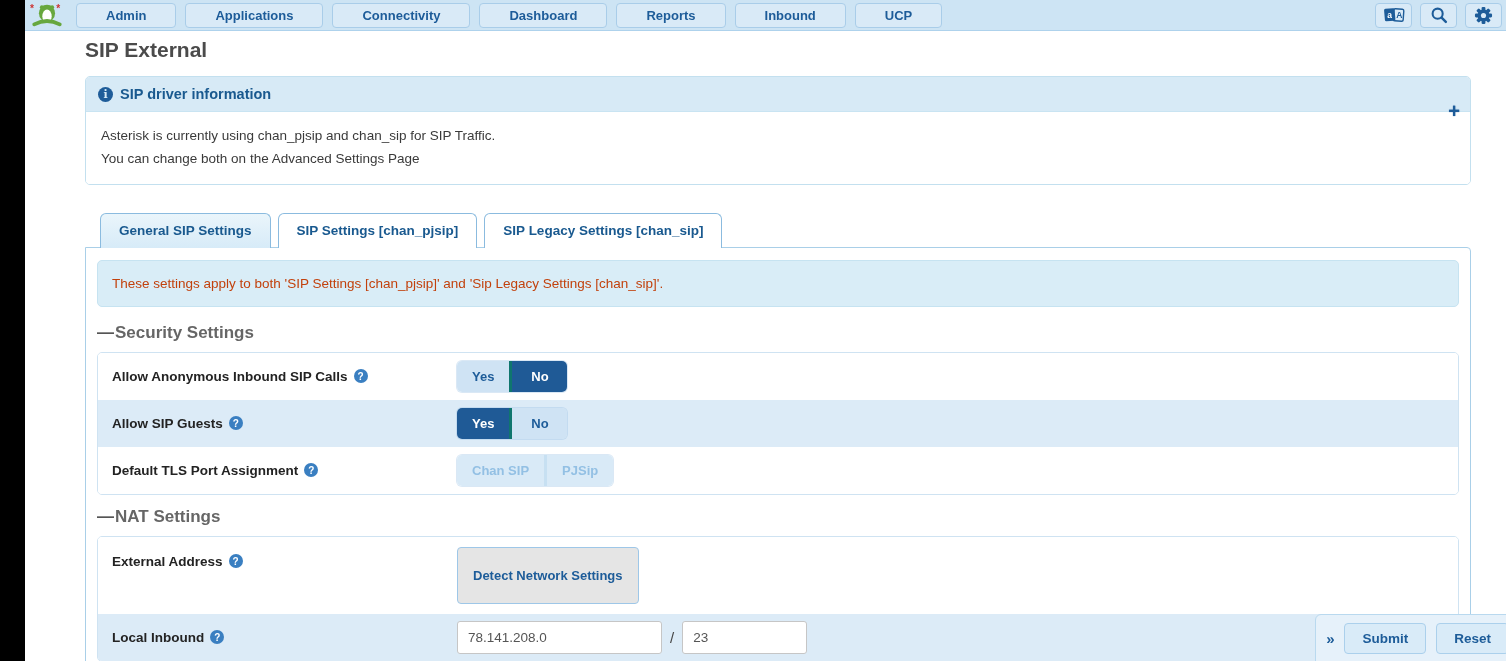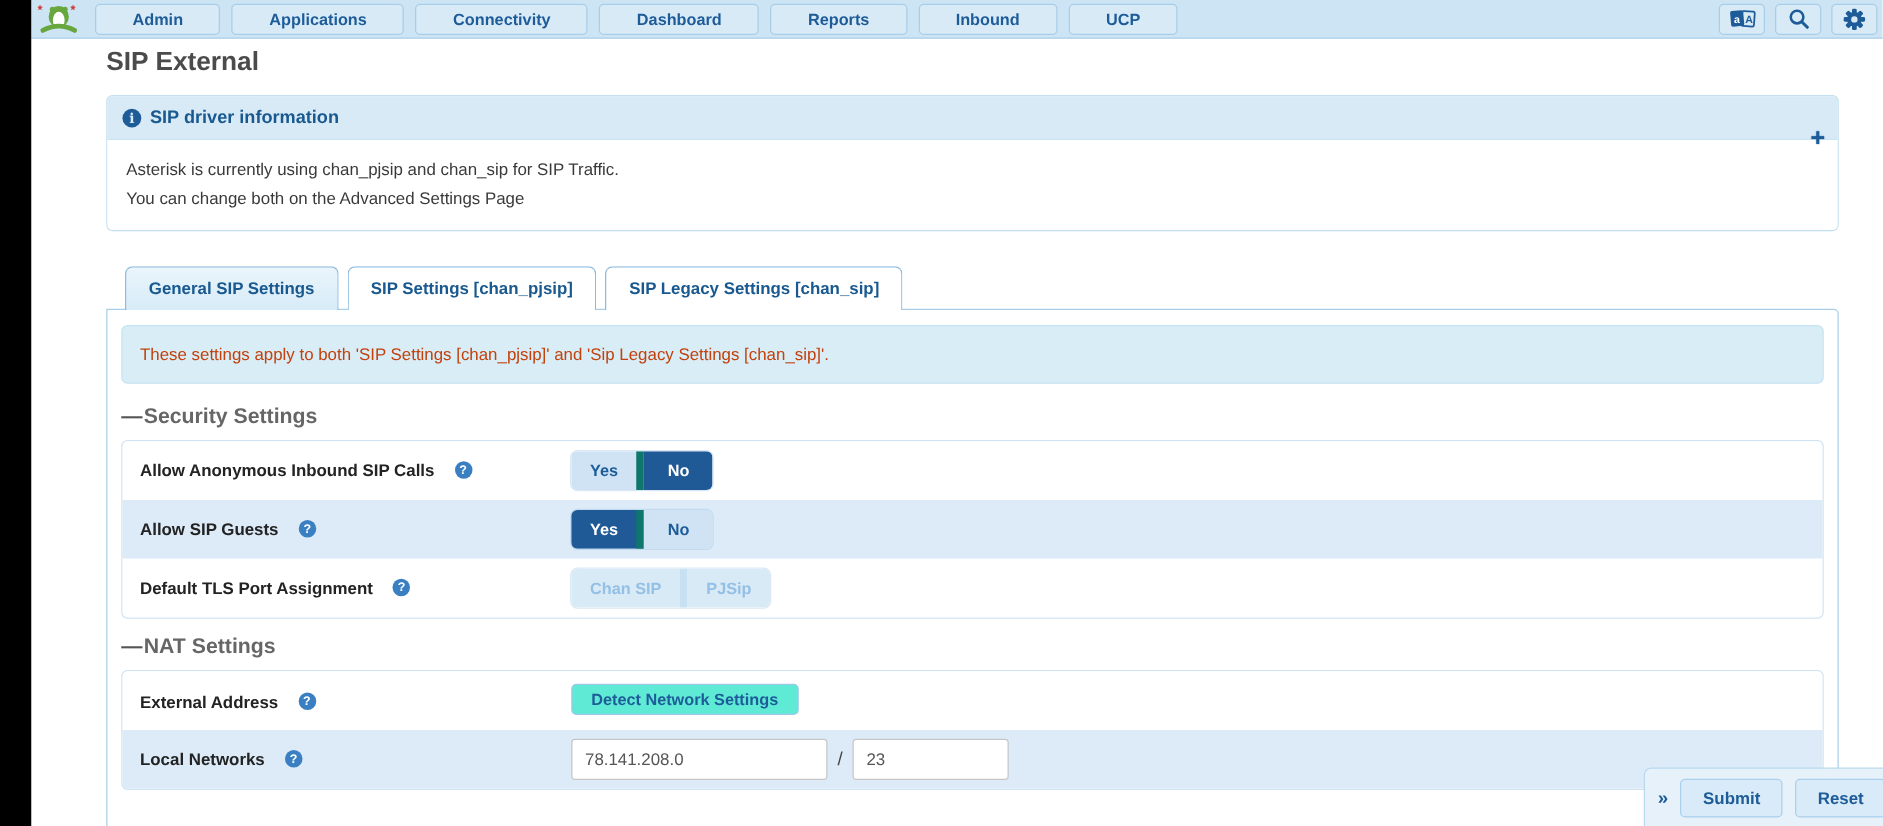--- a/index.html
+++ b/index.html
@@ -55,44 +55,44 @@
 
   .section-title { color:#666; font-weight:bold; font-size:17px; margin:12px 0 9px;
     display:flex; align-items:center; }
   .collapse-dash { font-weight:bold; color:#555; margin-right:1px; cursor:pointer; }
 
   .rows-panel { border:1px solid #cfe3f2; border-radius:5px; overflow:hidden; margin-bottom:12px; }
   .frow { display:flex; align-items:center; padding:7px 14px; min-height:47px; background:#fff; }
   .frow.alt { background:#dcebf7; }
   .frow.top-align { align-items:flex-start; padding-top:10px; padding-bottom:10px; }
   .frow-label { width:345px; flex:0 0 auto; font-weight:bold; font-size:13.5px; color:#232323;
-    display:flex; align-items:center; gap:16px; }
+    display:flex; align-items:center; gap:6px; }
   .frow.top-align .frow-label { padding-top:7px; }
   .help-icon { width:14px; height:14px; border-radius:50%; background:#3a7fc1; color:#fff;
     font-size:10px; font-weight:bold; display:inline-flex; align-items:center;
     justify-content:center; cursor:pointer; flex:0 0 auto; }
 
   .radioset { display:inline-flex; border-radius:5px; overflow:hidden;
     box-shadow:0 0 0 1px rgba(150,190,225,.35); }
   .radio-btn { min-width:55px; text-align:center; padding:8px 15px; font-size:13px;
     font-weight:bold; background:#cfe3f4; color:#1d5c99; cursor:pointer;
-    border-right:6px solid #0f766e; }
+    border-right:3px solid #0f766e; }
   .radio-btn:last-child { border-right:none; }
   .radio-btn.selected { background:#1f5a96; color:#fff; }
   .radioset.disabled .radio-btn { background:#d9eaf7; color:#93c0e4; border-right-color:#c7e0f2; cursor:default; }
 
   .stack { display:flex; flex-direction:column; gap:7px; align-items:flex-start; }
   .text-input { height:33px; border:1px solid #c6c6c6; border-radius:3px; background:#fff;
     padding:0 10px; font-size:13.5px; color:#555; font-family:inherit; }
   .wide-input { width:995px; }
   .net-input { width:205px; }
   .mask-input { width:125px; }
   .slash-sep { font-size:15px; color:#444; margin:0 8px; }
-  .detect-btn { background:#5eead4; border:1px solid #9ec7e8; border-radius:4px;
-    padding:4px 15px; font-size:13px; font-weight:bold; color:#1d5c99; cursor:pointer; }
+  .detect-btn { background:#e5e5e5; border:1px solid #9ec7e8; border-radius:4px;
+    padding:20px 15px; font-size:13px; font-weight:bold; color:#1d5c99; cursor:pointer; }
 
   
   .sticky-toolbar { position:absolute; right:-14px; bottom:-6px; z-index:50;
     background:#e6f1fa; border:1px solid #b9d9ef; border-radius:6px;
     padding:8px 10px 12px; display:flex; align-items:center; gap:10px; }
   .chevron-right { color:#1d5c99; font-weight:bold; font-size:15px; cursor:pointer; }
   .toolbar-btn { background:#d9ebf8; border:1px solid #abd0ec; border-radius:4px;
     padding:7px 17px; font-size:13.5px; font-weight:bold; color:#1d5c99; cursor:pointer; }
 </style>
 </head>
@@ -219,21 +219,21 @@
         <div class="frow-label">
           <span>External Address</span>
           <span class="help-icon">?</span>
         </div>
         <div class="stack">
           <button class="detect-btn">Detect Network Settings</button>
         </div>
       </div>
       <div class="frow alt">
         <div class="frow-label">
-          <span>Local Networks</span>
+          <span>Local Inbound</span>
           <span class="help-icon">?</span>
         </div>
         <input class="text-input net-input" type="text" value="78.141.208.0" style="">
         <span class="slash-sep">/</span>
         <input class="text-input mask-input" type="text" value="23" style="">
       </div>
     </div>
   </div>
 </div>
 

